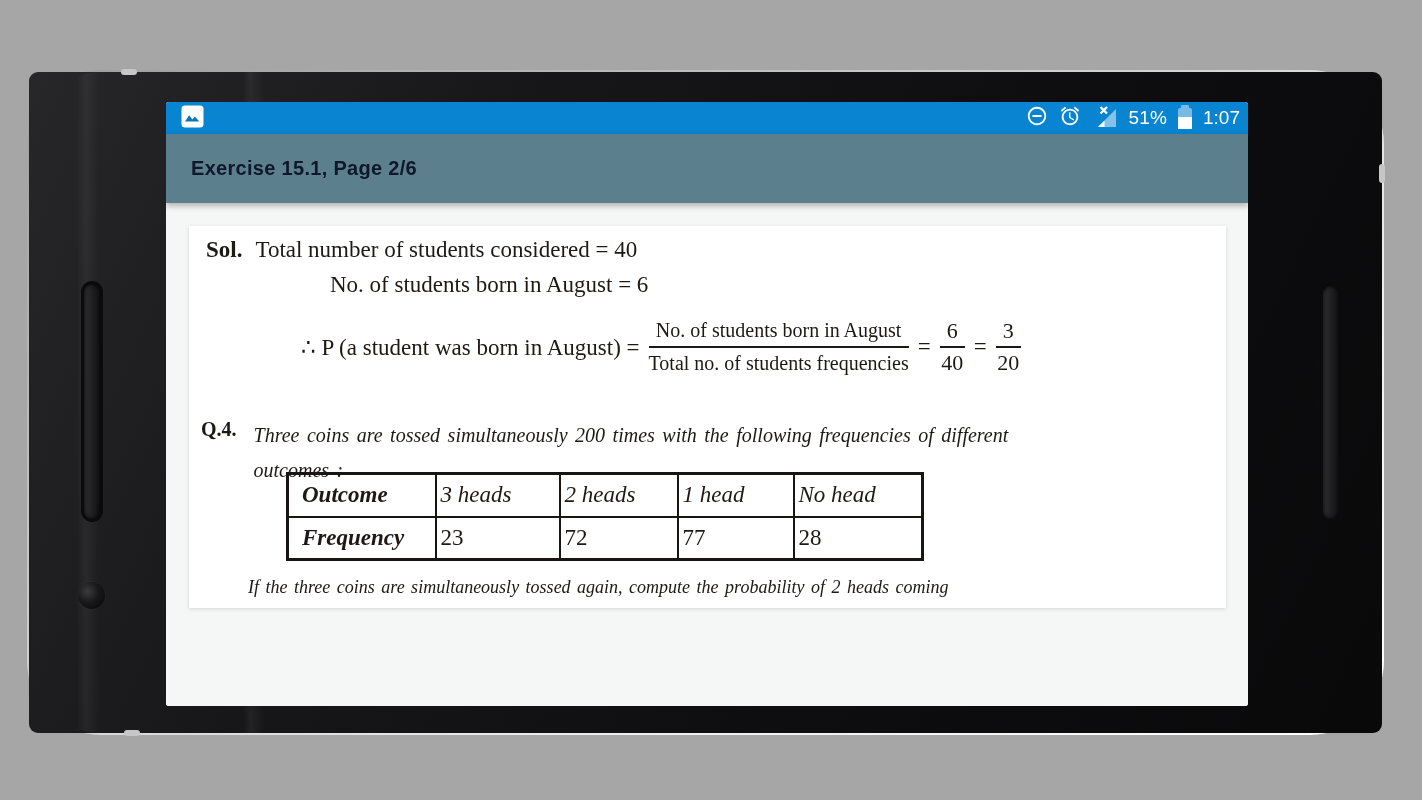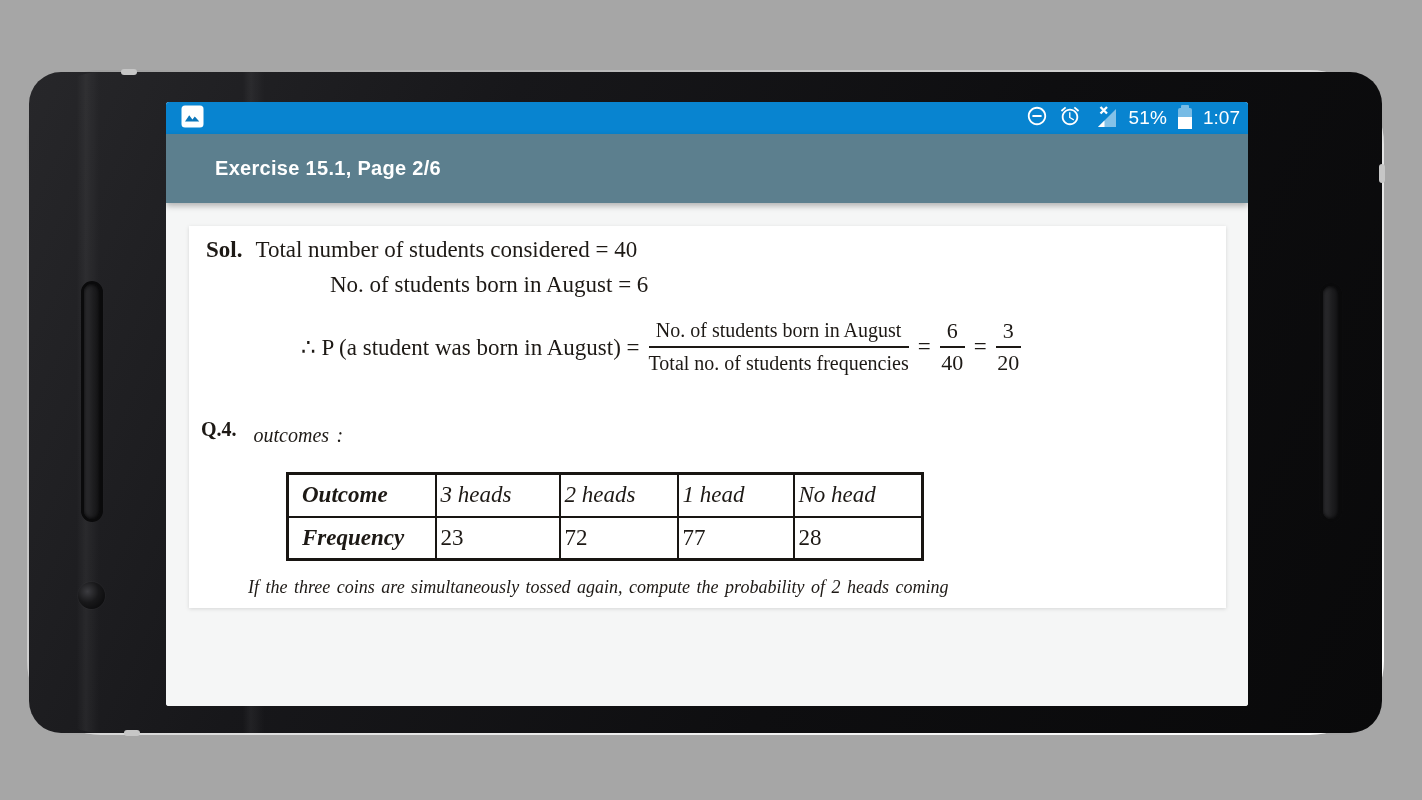--- a/index.html
+++ b/index.html
@@ -11,21 +11,21 @@
     overflow:hidden;
   }
 
   
   .phone-rim {
     position:absolute; left:27px; top:70px; width:1357px; height:665px;
     border-radius:74px;
     background:linear-gradient(150deg,#9c9c9c 0%,#c8c8c8 35%,#eeeeee 70%,#ffffff 100%);
   }
   .phone {
-    position:absolute; inset:2px; border-radius:32px;
+    position:absolute; inset:2px; border-radius:9px;
     background:linear-gradient(115deg,#27272a 0%,#17171a 30%,#0e0e10 62%,#09090a 100%);
     overflow:visible;
   }
   .phone::before { 
     content:""; position:absolute; inset:0; border-radius:72px;
     background:linear-gradient(90deg, transparent 3.5%, rgba(255,255,255,0.05) 4.2%, transparent 5.2%,
                transparent 15.8%, rgba(255,255,255,0.05) 16.4%, transparent 17.4%);
     pointer-events:none;
   }
   .speaker {
@@ -72,21 +72,21 @@
   }
   .sb-icon { display:block; }
 
   
   .app-bar {
     height:69px; flex:0 0 69px; background:#5c7f8e;
     display:flex; align-items:center; padding-left:25px;
     box-shadow:0 3px 6px rgba(0,0,0,0.28);
     position:relative; z-index:5;
   }
-  .app-title { color:#ffffff; font-size:20px; font-weight:bold; letter-spacing:0.3px;margin-left:24px; }
+  .app-title { color:#0f172a; font-size:20px; font-weight:bold; letter-spacing:0.3px; }
 
   
   .viewer { flex:1 1 auto; background:#f5f6f6; position:relative; }
   .page {
     position:absolute; left:23px; top:23px; width:1037px; height:382px;
     background:#fff; box-shadow:0 1px 4px rgba(0,0,0,0.13);
     font-family:"Liberation Serif", serif; color:#1d1915;
   }
 
   .sol-row   { position:absolute; left:17px; top:11px; display:flex; gap:13px; font-size:23px; }
@@ -191,20 +191,21 @@
             <span>=</span>
             <span class="frac frac-sm">
               <span class="num">3</span>
               <span class="den">20</span>
             </span>
           </div>
 
           <div class="q4-row">
             <span class="b">Q.4.</span>
             <span class="q4-text">
+              <span style="display:block">Three coins are tossed simultaneously 200 times with the following frequencies of different</span>
               <span style="display:block">outcomes :</span>
             </span>
           </div>
 
           <table class="freq-table">
             <colgroup>
               <col class="c0">
                 <col class="c1">
                 <col class="c2">
                 <col class="c3">

